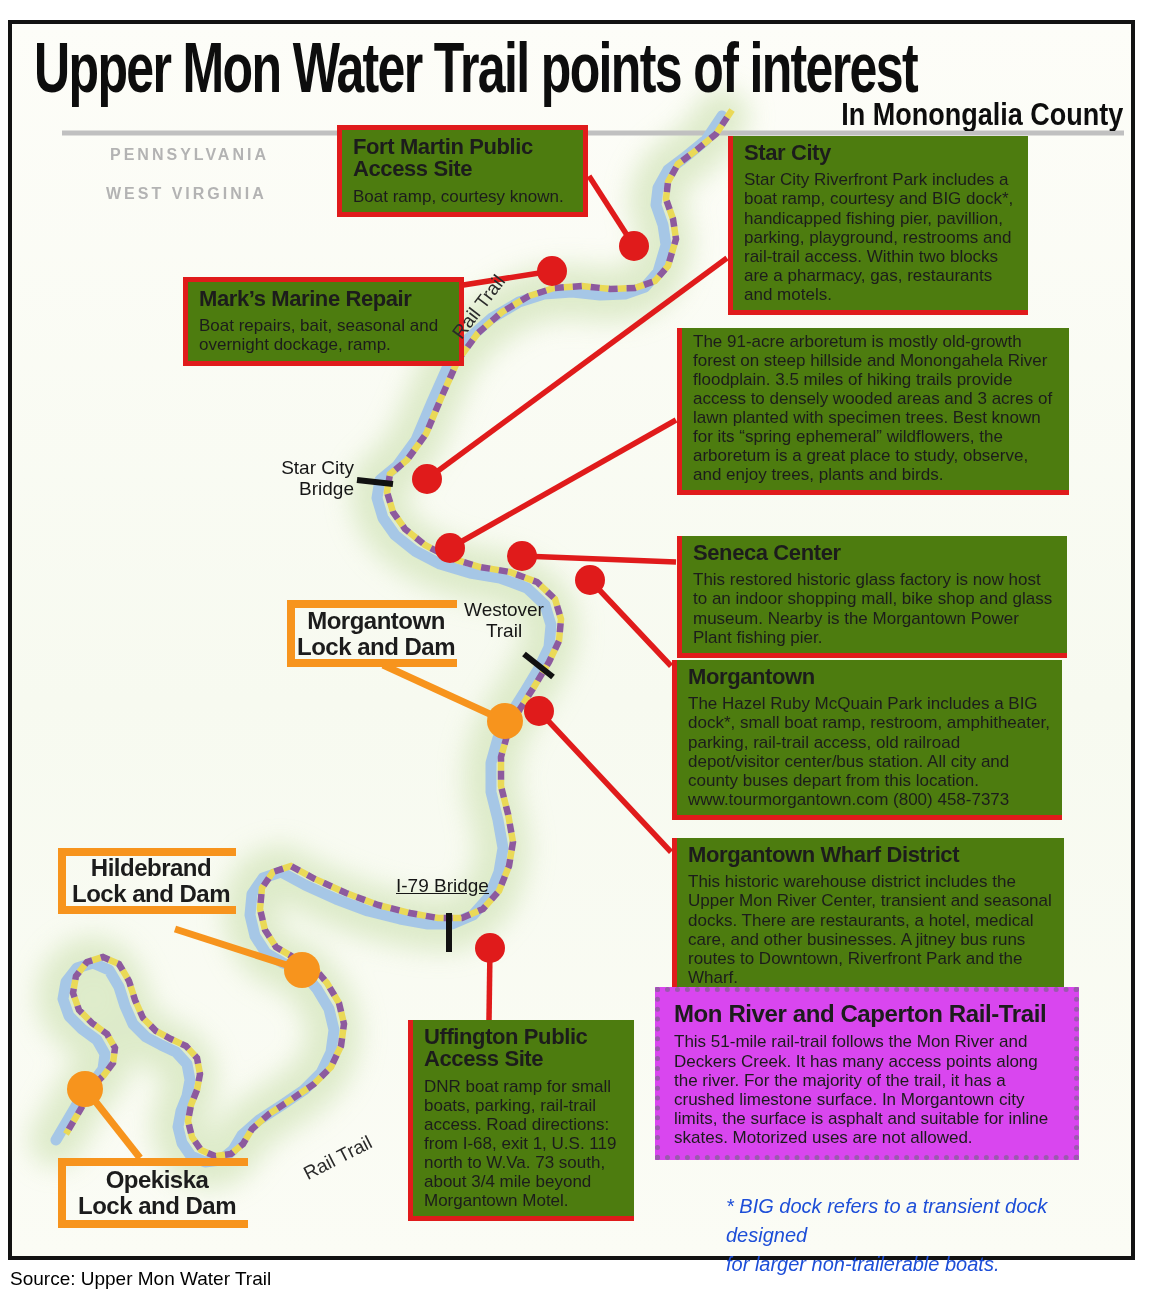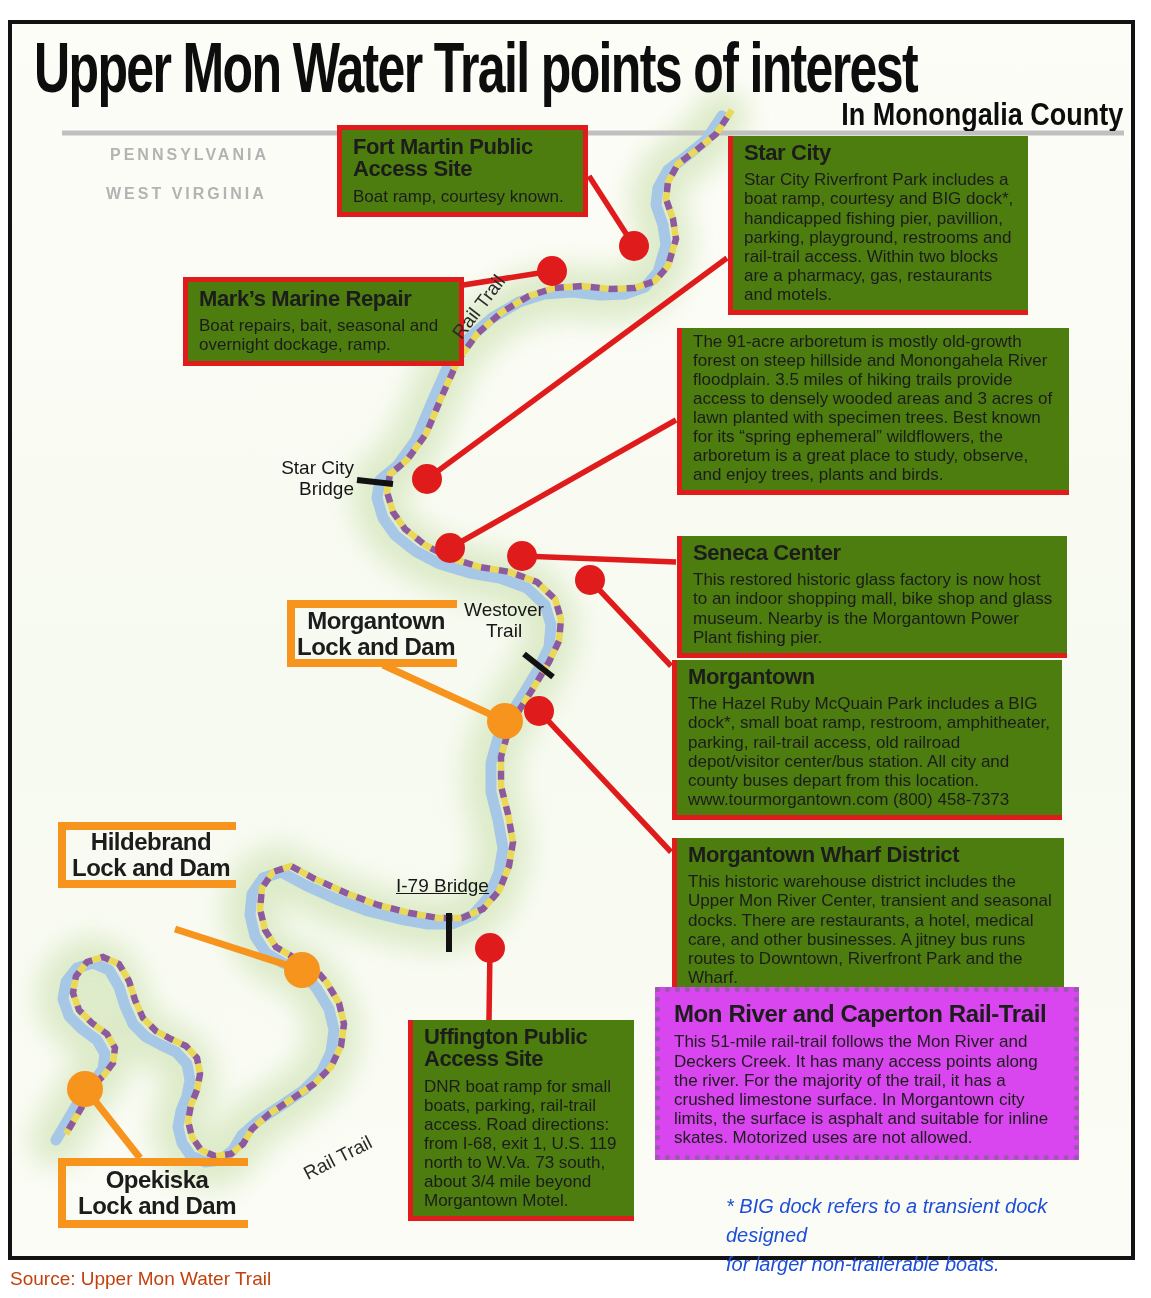--- a/index.html
+++ b/index.html
@@ -41,21 +41,21 @@
   .lock-title{font-weight:bold; font-size:24px; line-height:1.08; color:#1c1c1c; letter-spacing:-0.5px; white-space:pre-line;}
   
   .trail-box{
     border:5px dotted #9b59ae; background:#d946ef; color:#1c1c1c; padding:8px 10px 8px 14px;
   }
   .trail-box .poi-title{font-size:24px;}
   
   .map-label{font-size:19px; color:#161616; line-height:1.1; text-align:center; white-space:pre-line;}
   .rail-label{font-size:19px; color:#2a2a2a; white-space:nowrap;}
   .footnote{font-size:20px; font-style:italic; color:#1d4ed8; line-height:1.45; white-space:pre-line;}
-  .source{font-size:19px; color:#c2410c;}
+  .source{font-size:19px; color:#000000;}
 </style>
 </head>
 <body>
 
 <div id="stage">
 
   <div id="frame"></div>
 
   <svg id="mapsvg" width="1151" height="1298" viewBox="0 0 1151 1298">
     <defs>
@@ -164,21 +164,21 @@
   <div class="abs poi-box lb" style="left:408px; top:1020px; width:226px;">
     <div class="poi-title">Uffington Public
 Access Site</div>
     <div class="poi-body">DNR boat ramp for small boats, parking, rail-trail access. Road directions: from I-68, exit 1, U.S. 119 north to W.Va. 73 south, about 3/4 mile beyond Morgantown Motel.</div>
   </div>
 
   <div class="abs lock-box" style="left:287px; top:600px; width:170px; height:67px;">
     <div class="lock-title">Morgantown
 Lock and Dam</div>
   </div>
-  <div class="abs lock-box" style="left:58px; top:822px; width:178px; height:66px;">
+  <div class="abs lock-box" style="left:58px; top:848px; width:178px; height:66px;">
     <div class="lock-title">Hildebrand
 Lock and Dam</div>
   </div>
   <div class="abs lock-box" style="left:58px; top:1158px; width:190px; height:70px;">
     <div class="lock-title">Opekiska
 Lock and Dam</div>
   </div>
 
   <div class="abs map-label" style="left:250px; top:458px; width:104px; text-align:right;">Star City
 Bridge</div>

